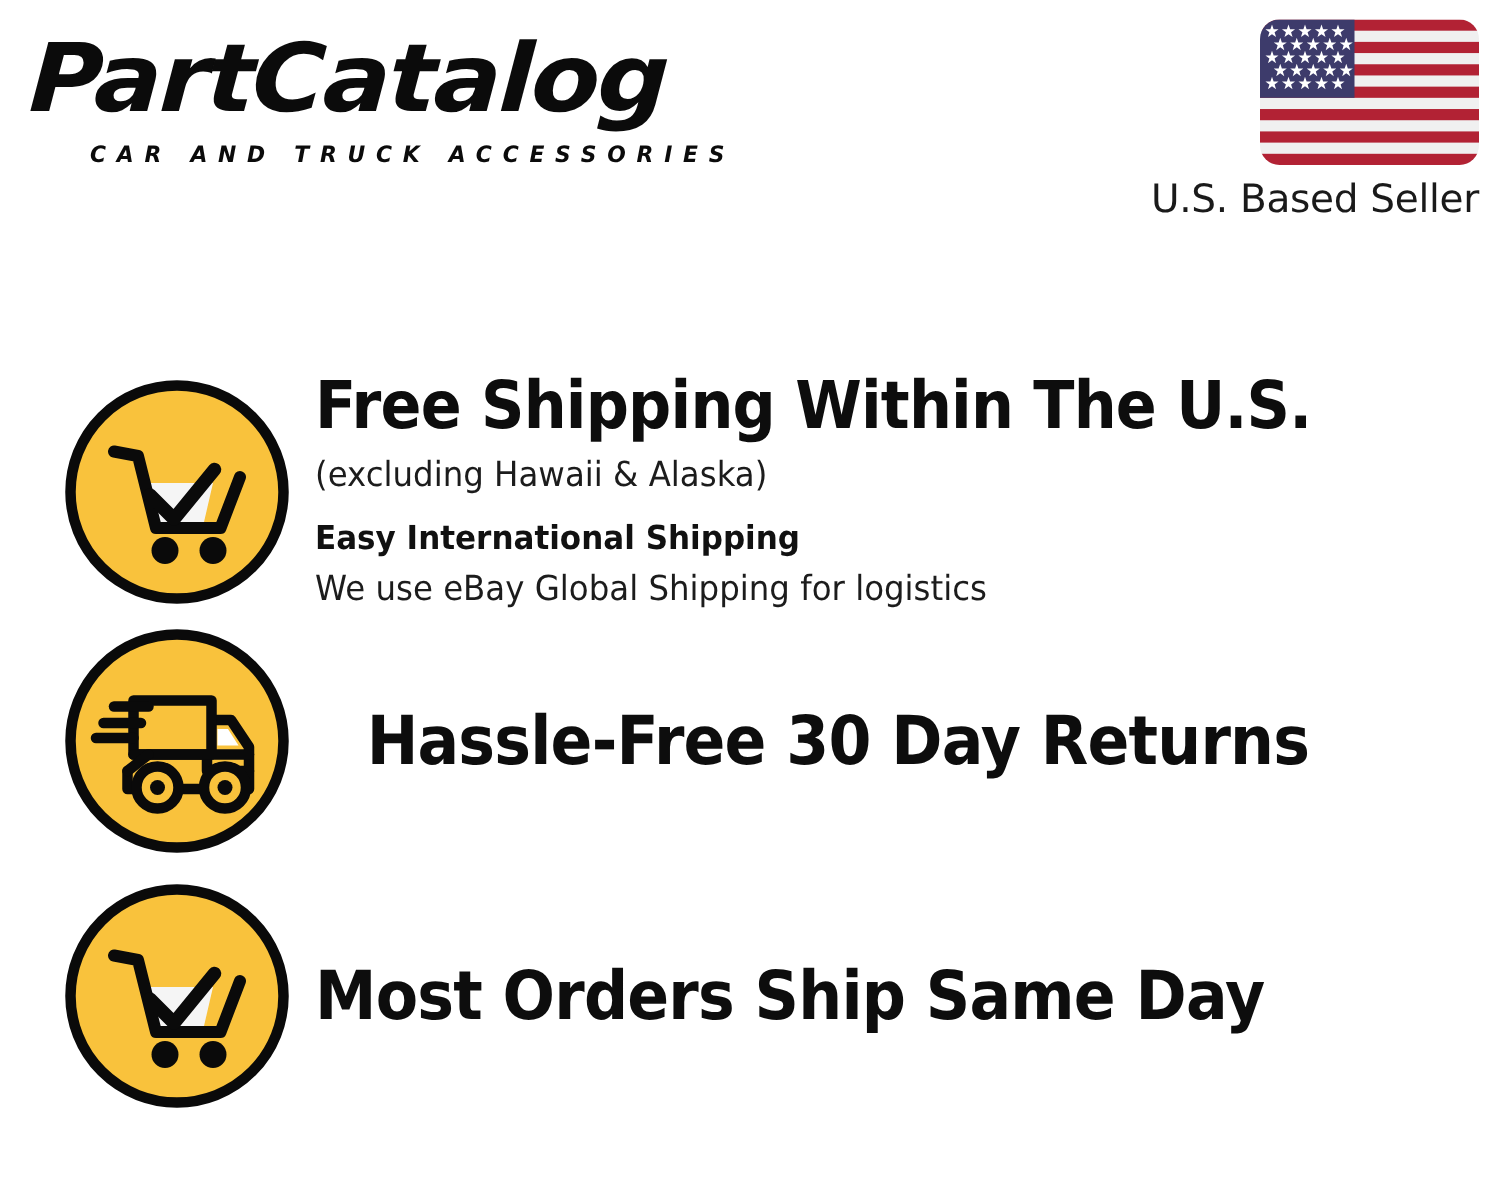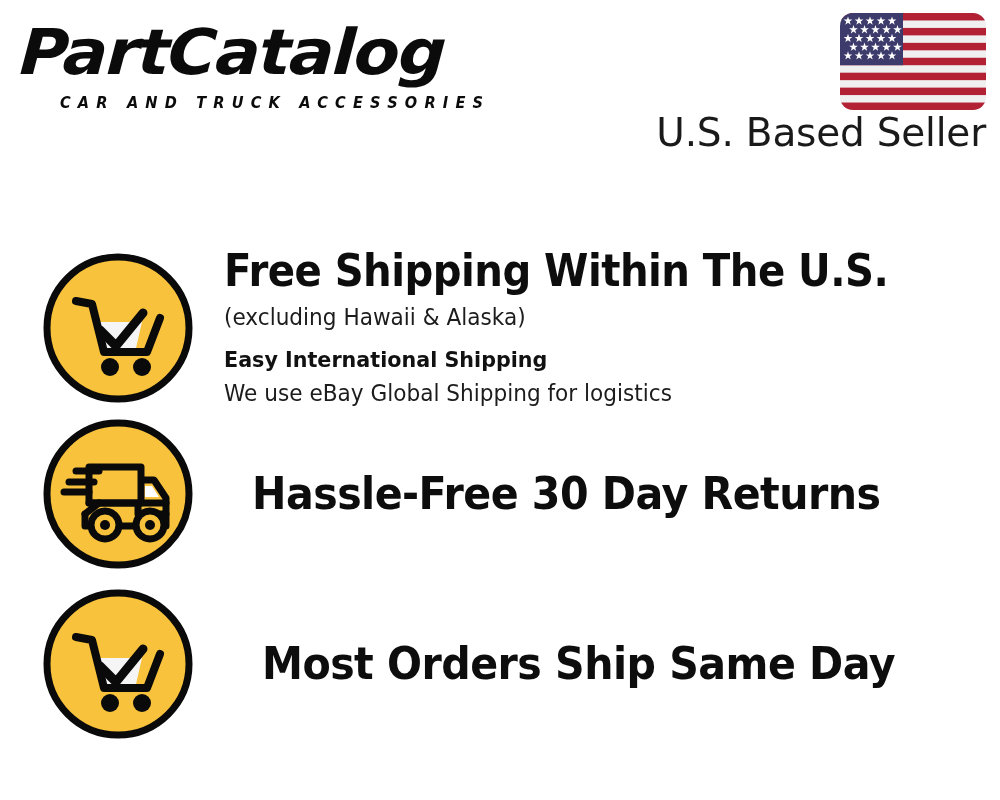--- a/index.html
+++ b/index.html
@@ -59,46 +59,46 @@
     top: 13px;
     width: 146px;
     height: 97px;
   }
   #seller-badge-label {
     position: absolute;
     right: 14px;
     top: 115px;
     font-family: "DejaVu Sans", sans-serif;
     font-weight: 400;
-    font-size: 39px;
+    font-size: 26px;
     line-height: 36px;
     color: #1a1a1a;
     white-space: nowrap;
     letter-spacing: -0.2px;
   }
 
   
   .feature-row {
     position: absolute;
     left: 42px;
     width: 930px;
     display: flex;
     align-items: center;
   }
   #feature-row-0 { top: 246px; }
   #feature-row-1 { top: 418px; text-align: center; }
-  #feature-row-2 { top: 588px; gap: 38px; }
+  #feature-row-2 { top: 588px; }
 
   .feature-icon {
     width: 152px;
     height: 152px;
     flex: 0 0 152px;
   }
   .feature-text {
-    margin-left: 30px;
+    margin-left: 16px;
     flex: 1 1 auto;
   }
 
   .headline {
     font-family: "DejaVu Sans", sans-serif;
     font-weight: 700;
     font-size: 44px;
     line-height: 50px;
     letter-spacing: -0.6px;
     color: #0d0d0d;

